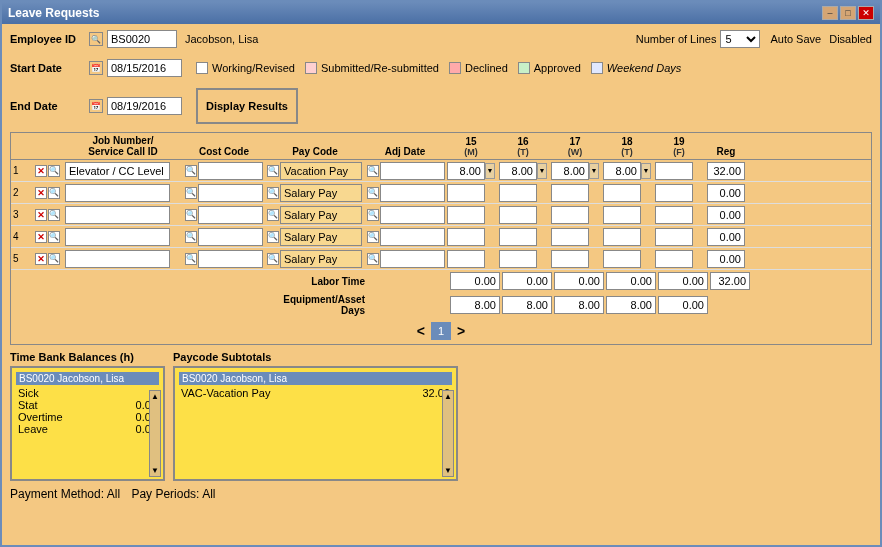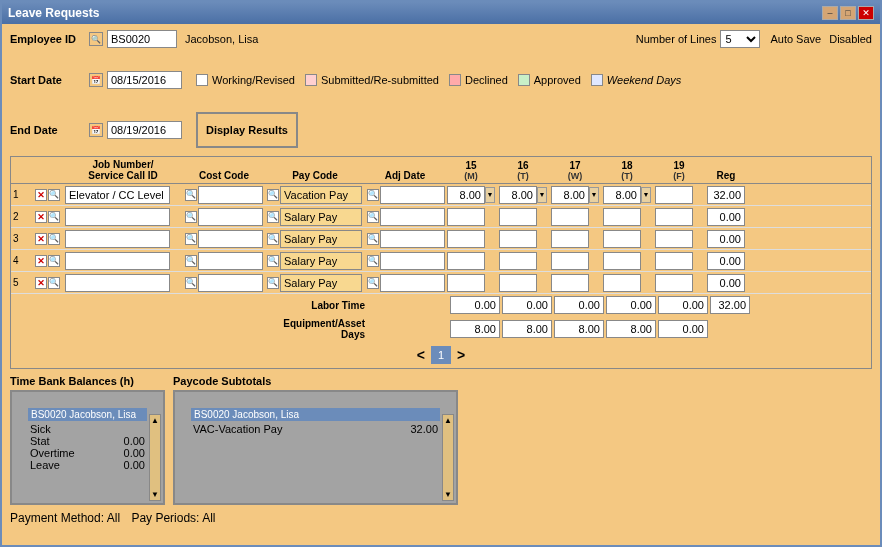--- a/index.html
+++ b/index.html
@@ -181,22 +181,22 @@
     
     .bottom-section {
       display: flex;
       gap: 8px;
       margin-top: 6px;
       align-items: flex-start;
     }
     
     .panel {
       border: 2px solid #888;
-      background: #a3a3a3;
-      padding: 16px;
+      background: #fde047;
+      padding: 4px;
     }
     
     .panel-title { font-weight: bold; font-size: 11px; margin-bottom: 3px; }
     
     .time-bank-panel { width: 155px; height: 115px; position: relative; }
     .paycode-panel { width: 285px; height: 115px; position: relative; }
     
     .panel-list-header {
       background: #6b8cba;
       color: white;
@@ -241,21 +241,21 @@
       cursor: pointer;
     }
     
     .payment-info {
       font-size: 12px;
       margin-top: 6px;
     }
     
     
     .header-section {
-      display: flex; flex-direction: column; gap: 19px;
+      display: flex; flex-direction: column; gap: 7px;
     }
     
     .day-header-sub { font-size: 9px; color: #333; }
   </style>
 </head>
 <body>
 
 <div class="window">
 
   <div class="title-bar">

